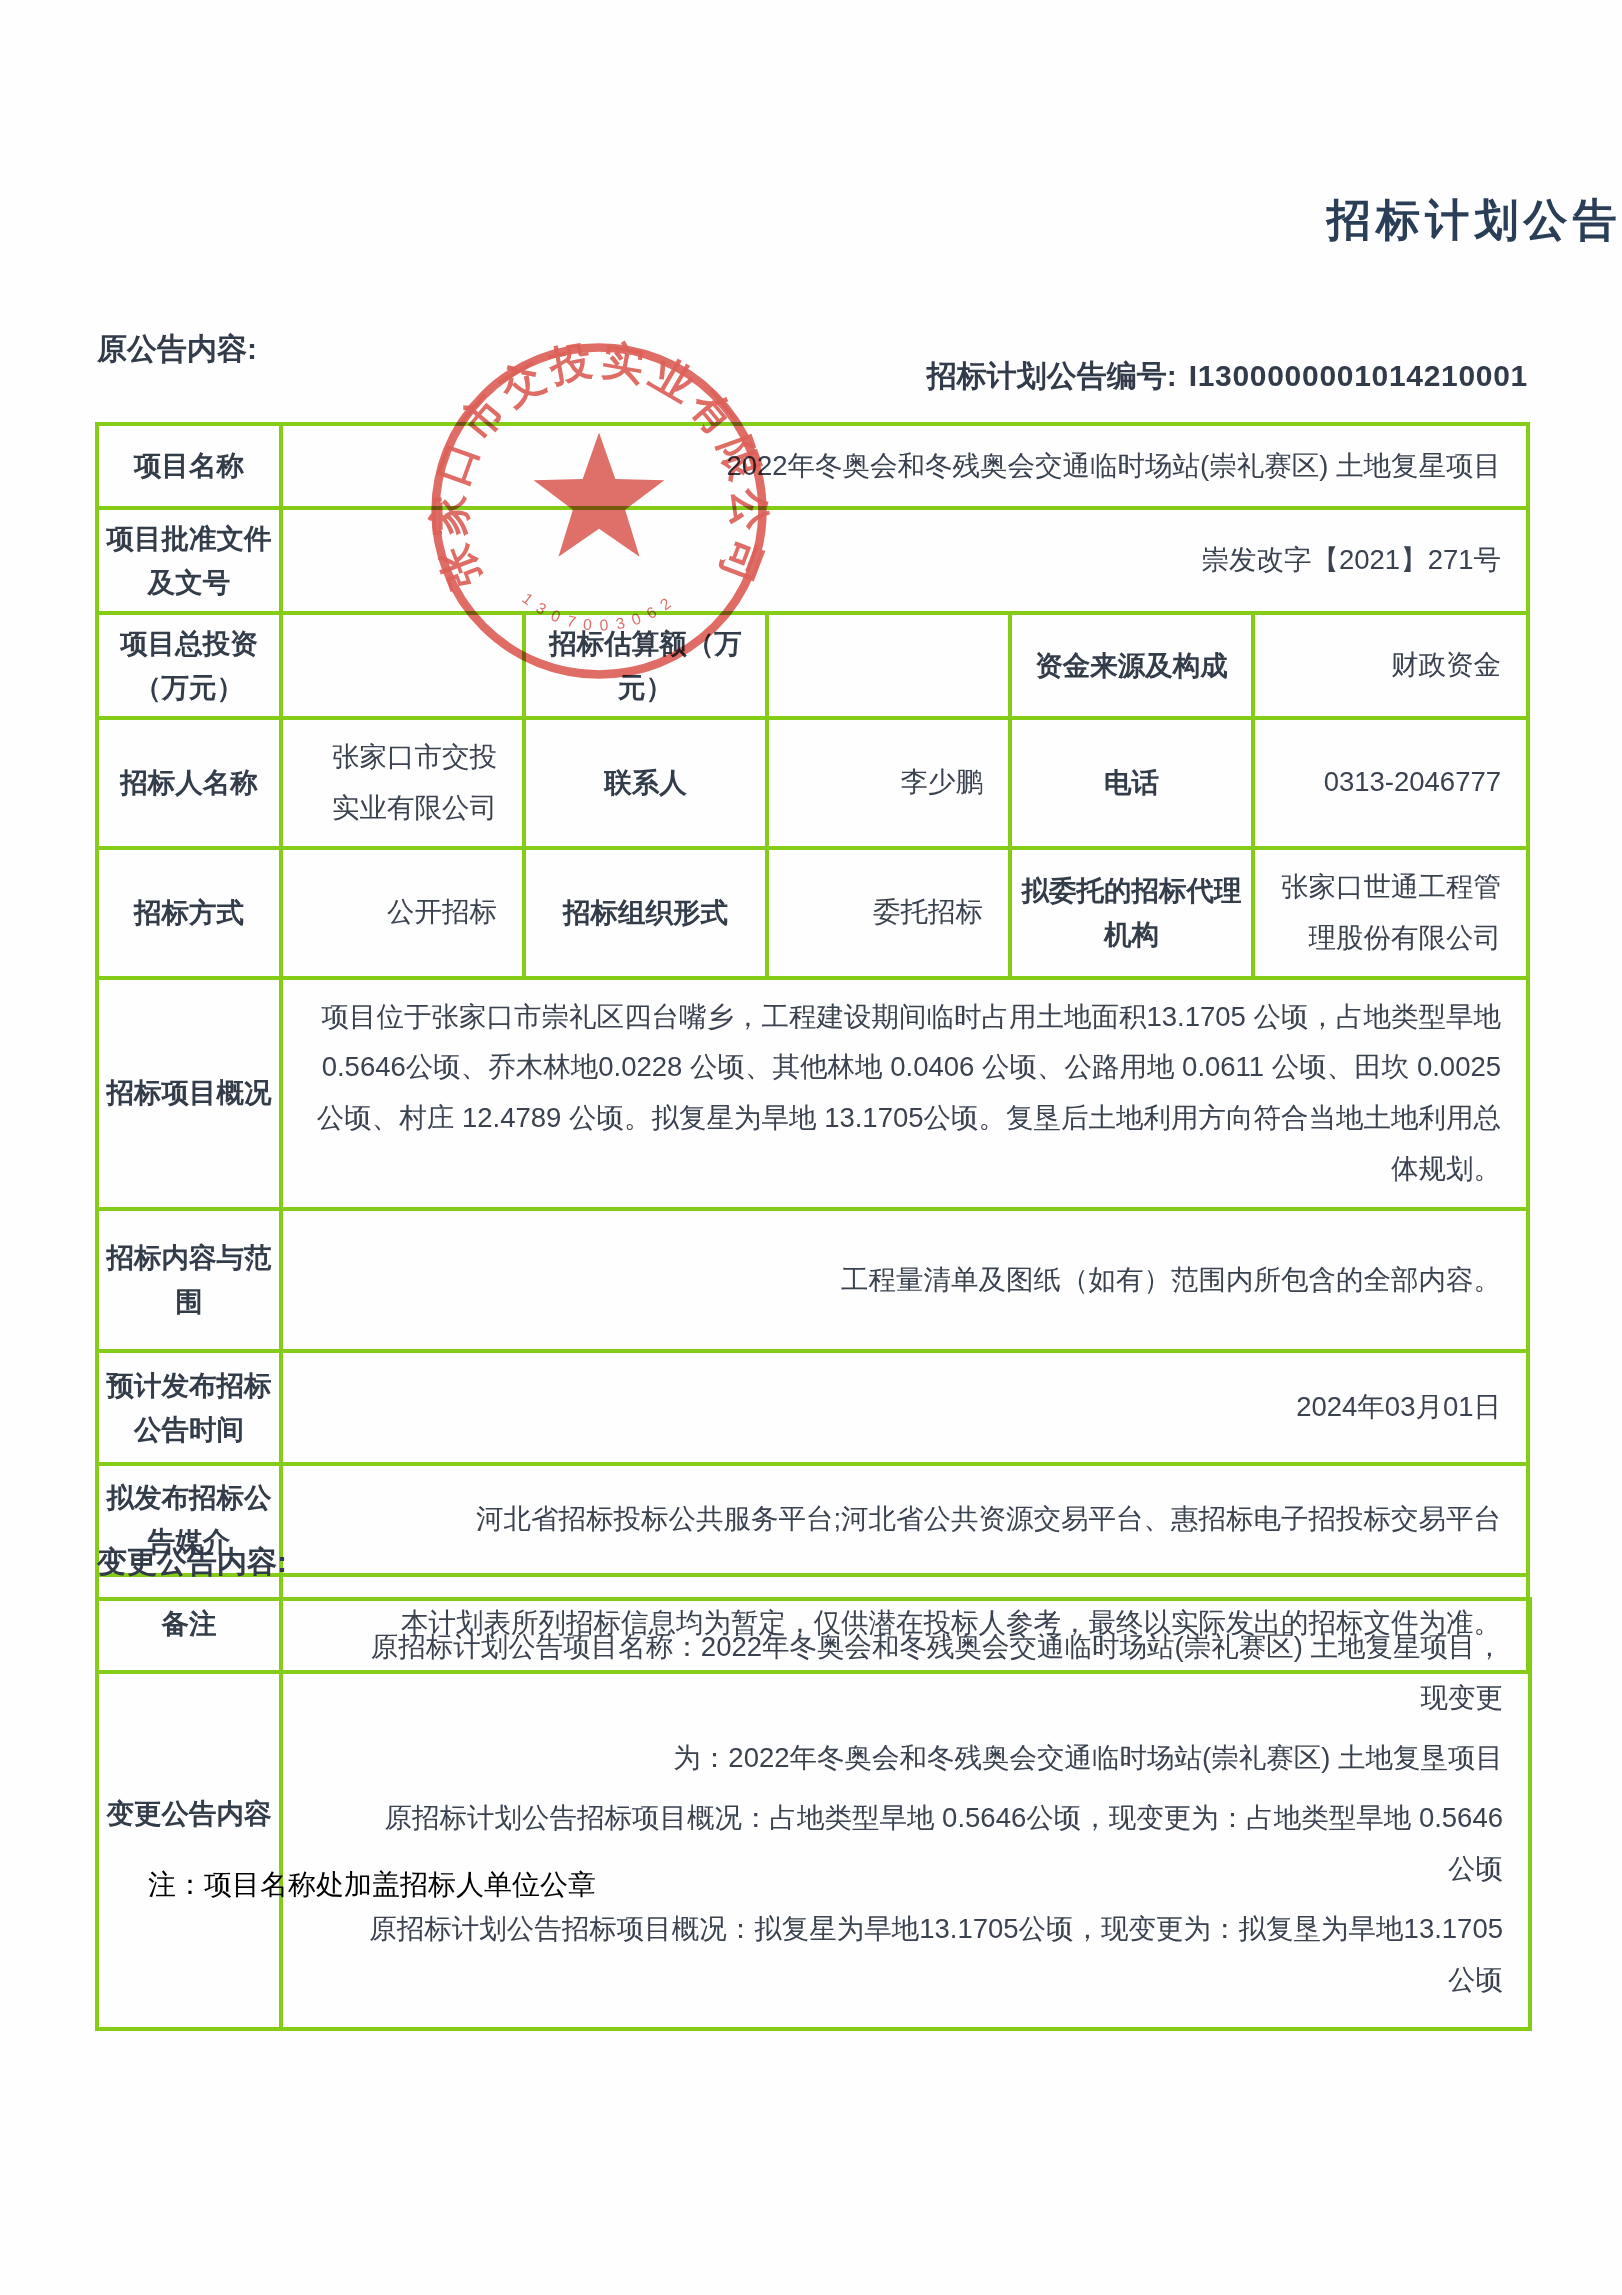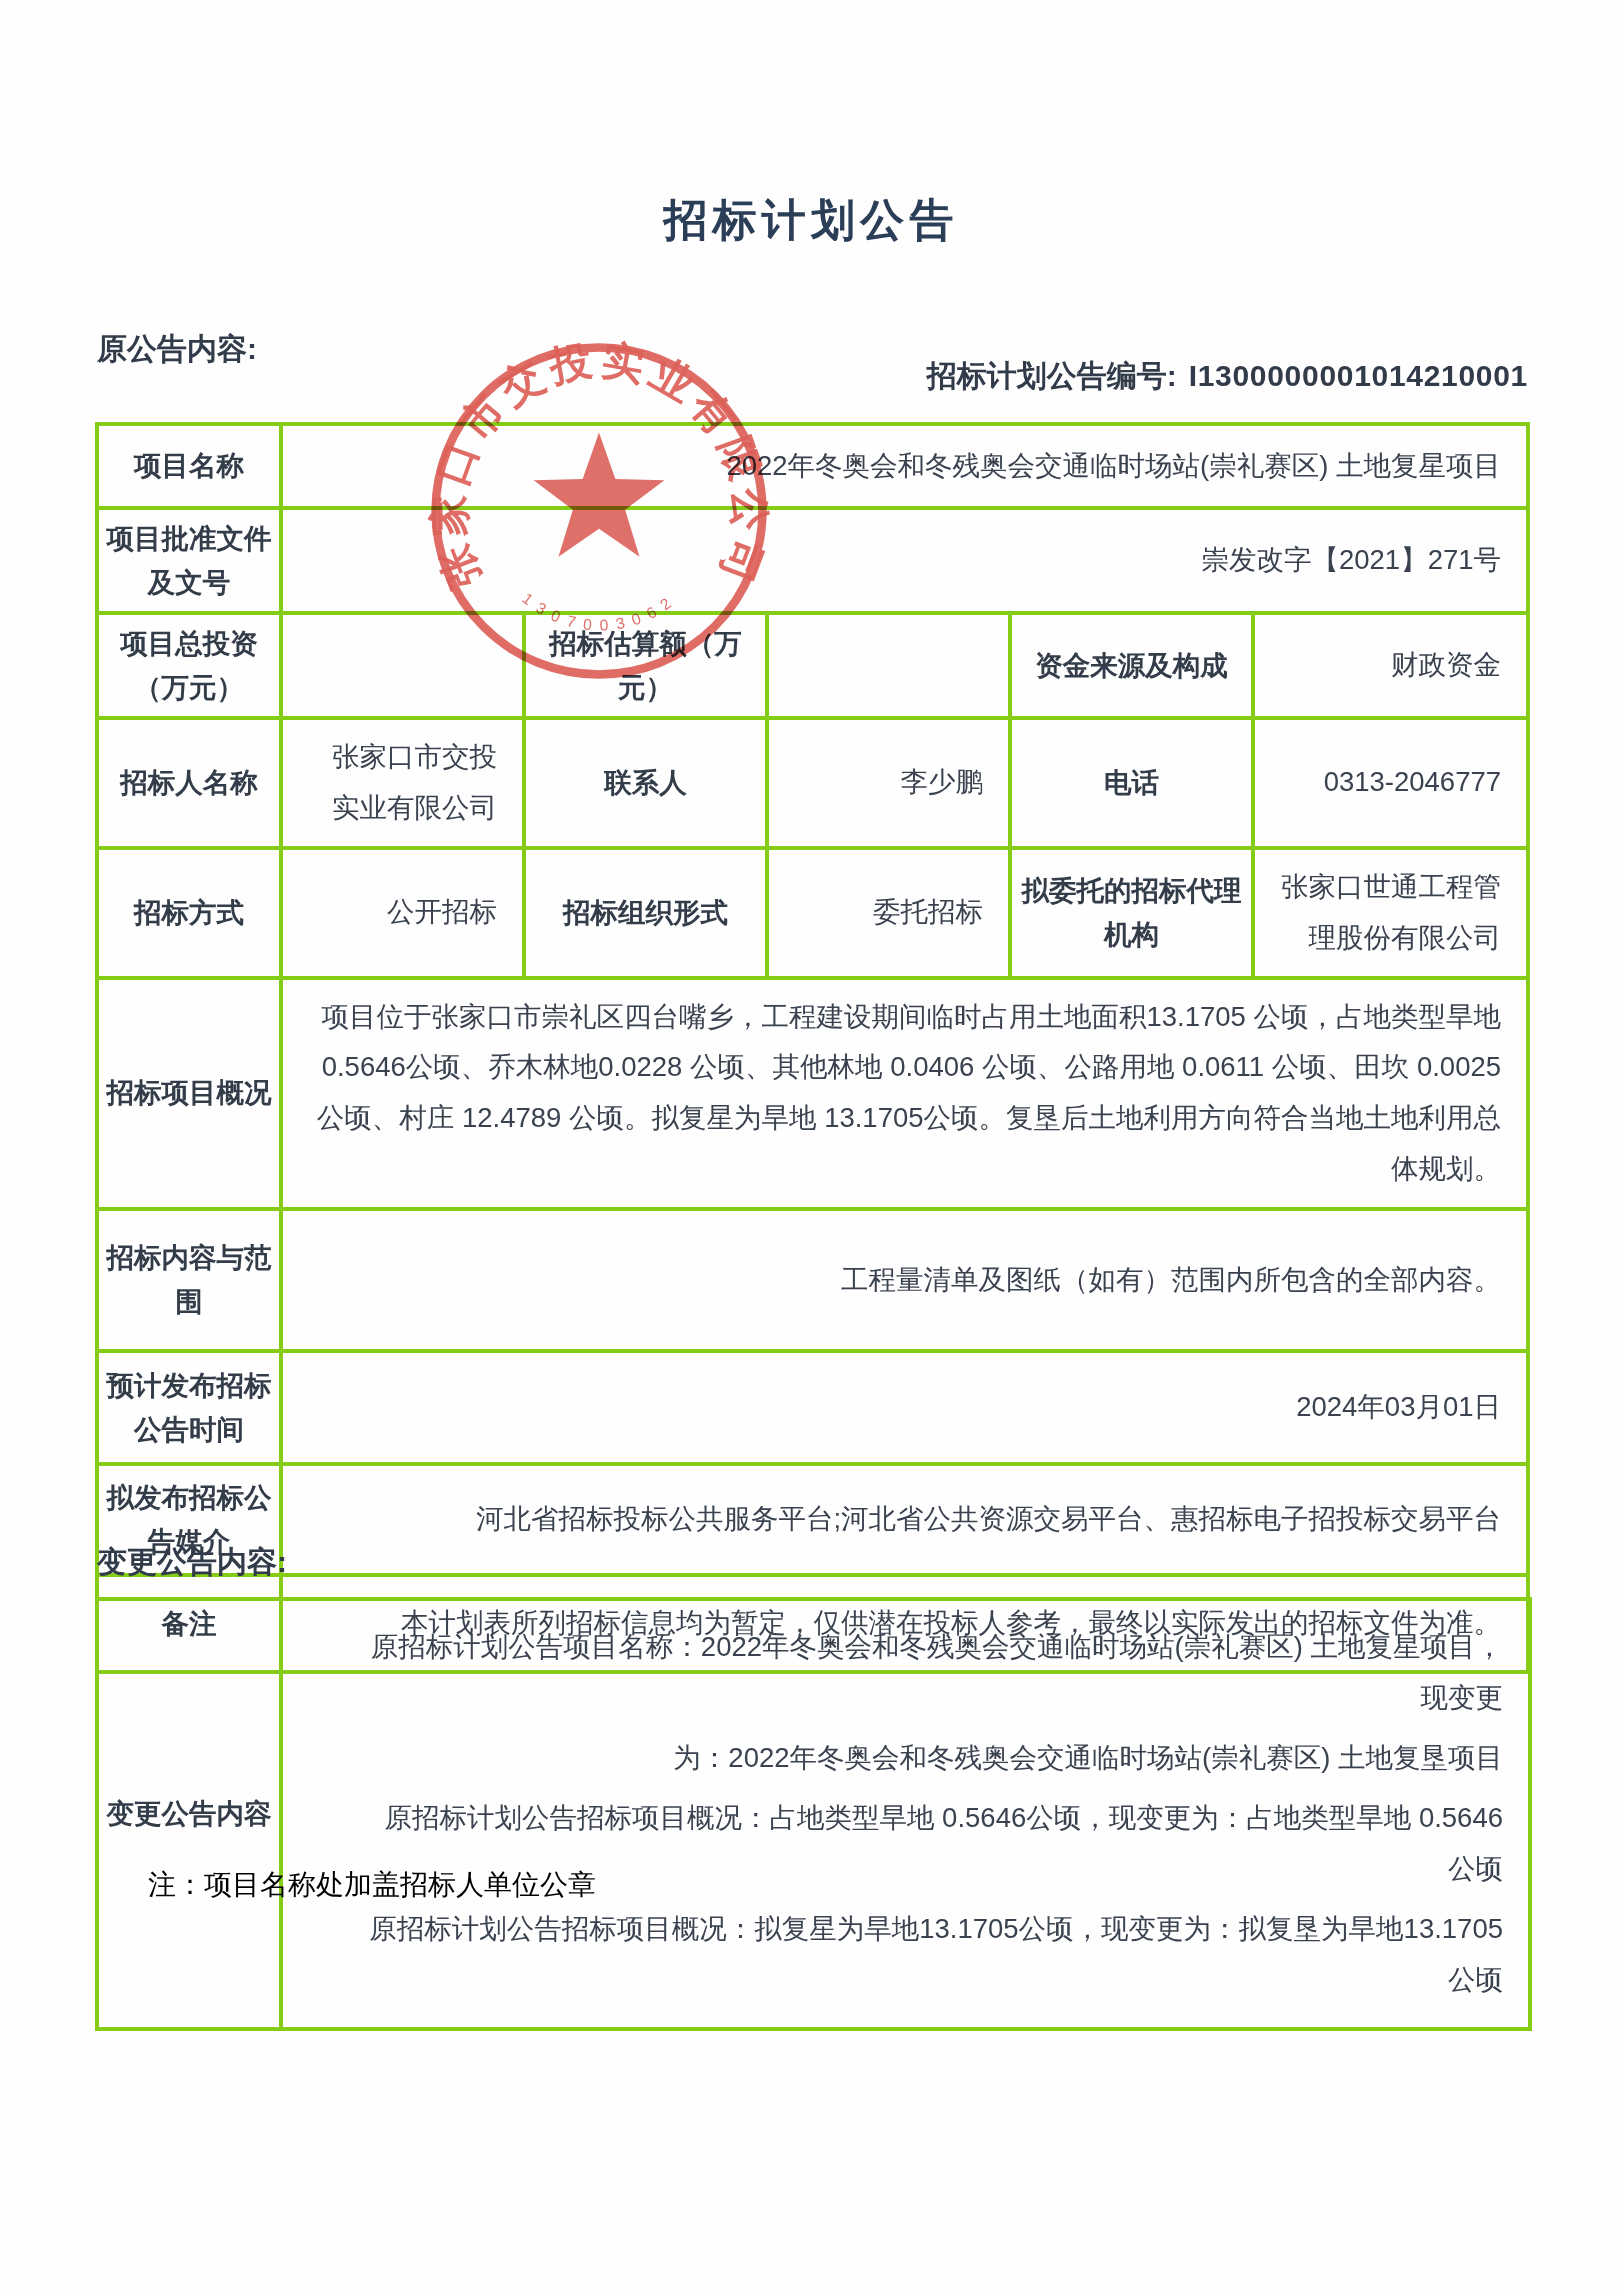--- a/index.html
+++ b/index.html
@@ -7,21 +7,21 @@
     position:relative;
     width:1622px;height:2295px;
     margin:0 auto;
     background:#fefefe;
     font-family:"Liberation Sans","DejaVu Sans",sans-serif;
     color:#3a4250;
     overflow:hidden;
   }
   .doc-title{
     position:absolute;top:191px;left:0;width:100%;
-    text-align:center;font-size:44px;font-weight:700;
+    text-align:right;font-size:44px;font-weight:700;
     letter-spacing:5.2px;color:#2a3e57;
   }
   .section-label{
     position:absolute;font-size:30px;font-weight:700;color:#323b49;
   }
   .orig-label{left:97px;top:329px;}
   .change-label{left:97px;top:1542px;}
   .notice-no{
     position:absolute;right:94px;top:356px;
     font-size:30px;font-weight:700;color:#323b49;white-space:nowrap;

